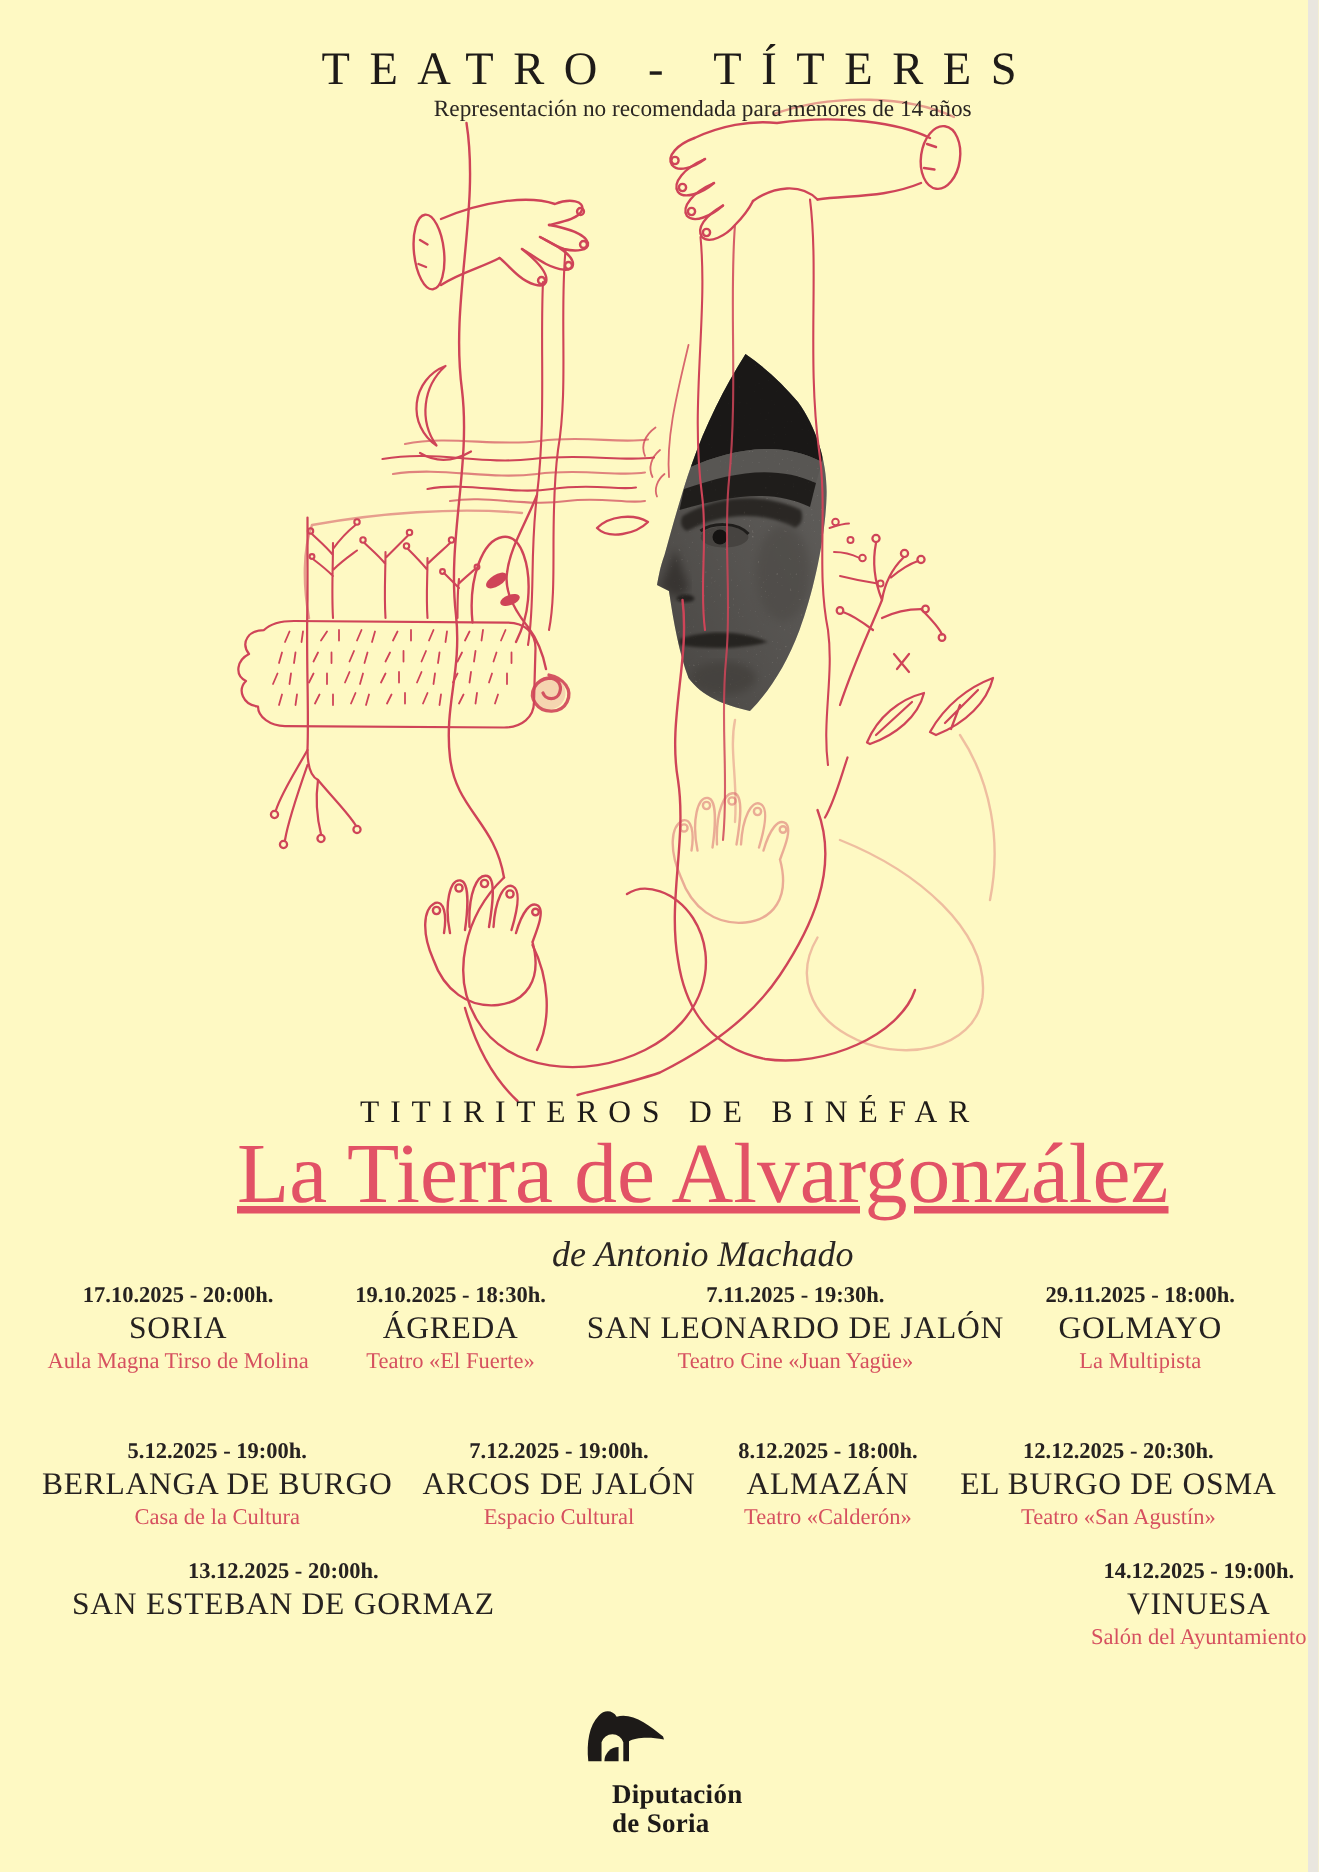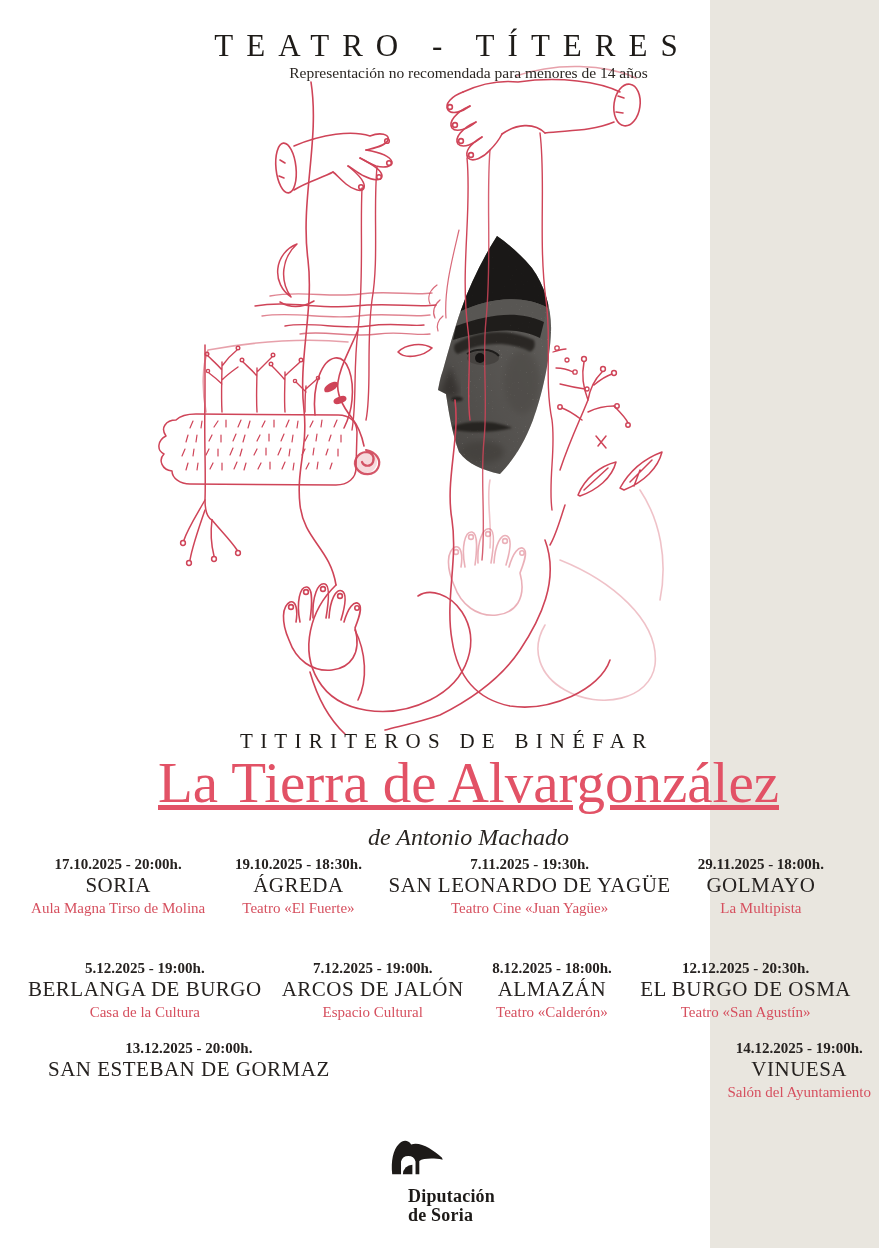--- a/index.html
+++ b/index.html
@@ -1,19 +1,19 @@
 <!DOCTYPE html>
 <html><head>
 <meta charset="utf-8">
 <style>
   html,body{margin:0;padding:0;}
   body{width:879px;height:1248px;overflow:hidden;background:#e9e6df;}
   .poster{
-    position:relative;width:710px;height:1248px;
-    background:#ffffff;
+    position:relative;width:872px;height:1248px;
+    background:#fef9c3;
     font-family:"Liberation Serif","DejaVu Serif",serif;
     color:#24201d;
   }
   .layer{position:absolute;left:0;top:0;}
   .txt{position:absolute;left:0;width:879px;text-align:center;z-index:5;padding-left:29px;}
   .header-title{
     top:28px;font-size:31px;letter-spacing:0.42em;padding-left:0.42em;
     color:#1e1b18;font-weight:400;
   }
   .header-sub{top:64px;font-size:15.5px;color:#2a2622;}
@@ -289,21 +289,21 @@
       <div class="city">SORIA</div>
       <div class="venue">Aula Magna Tirso de Molina</div>
     </div>
     <div class="cell">
       <div class="date">19.10.2025 - 18:30h.</div>
       <div class="city">ÁGREDA</div>
       <div class="venue">Teatro «El Fuerte»</div>
     </div>
     <div class="cell" style="flex-grow:1.35;">
       <div class="date">7.11.2025 - 19:30h.</div>
-      <div class="city">SAN LEONARDO DE YAGÜE</div>
+      <div class="city">SAN LEONARDO DE JALÓN</div>
       <div class="venue">Teatro Cine «Juan Yagüe»</div>
     </div>
     <div class="cell">
       <div class="date">29.11.2025 - 18:00h.</div>
       <div class="city">GOLMAYO</div>
       <div class="venue">La Multipista</div>
     </div>
   </div>
 
   <div class="schedule-row row-2">

